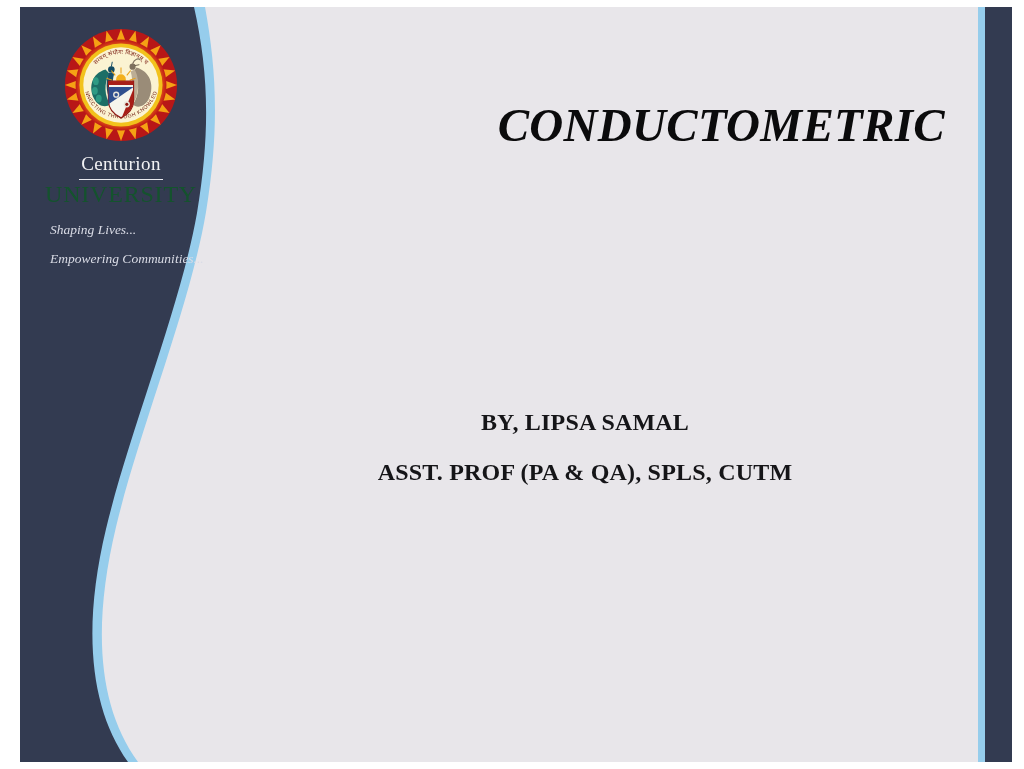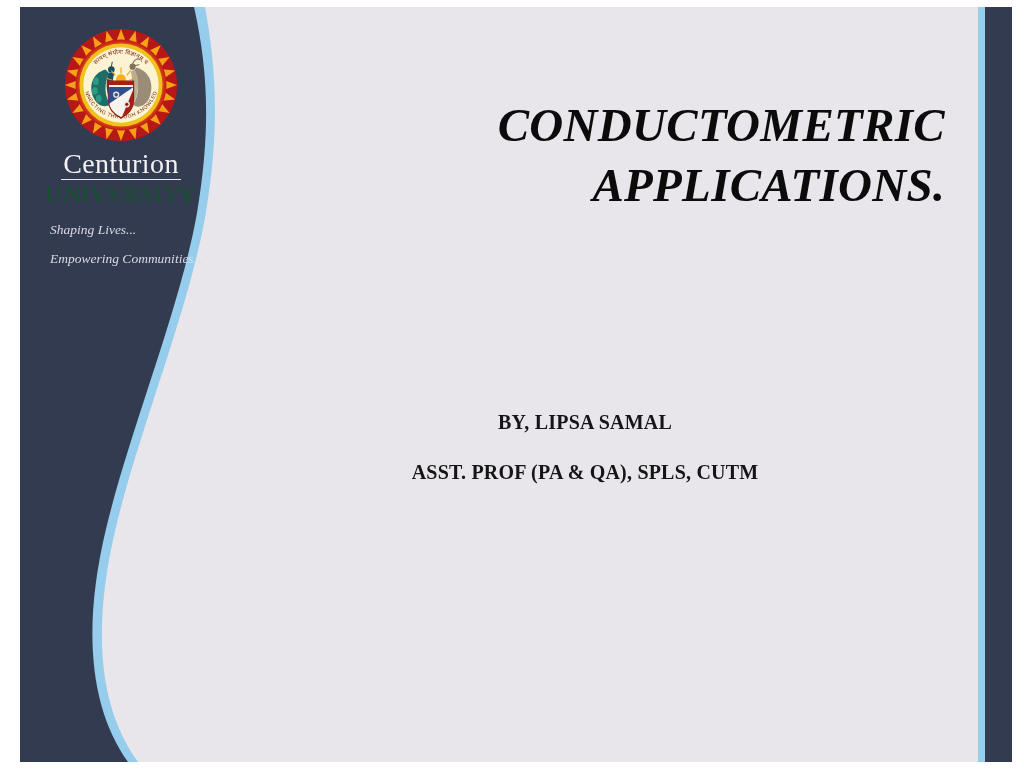--- a/index.html
+++ b/index.html
@@ -71,21 +71,21 @@
   }
   .crest {
     width: 116px;
     height: 116px;
     margin: 0 auto 6px auto;
     display: block;
   }
   .logo-name {
     color: #F2F2F4;
     font-family: "Liberation Serif", serif;
-    font-size: 28px;
+    font-size: 19px;
     line-height: 29px;
     letter-spacing: 0.4px;
     border-bottom: 1.6px solid #E9E9EE;
     display: inline-block;
     padding: 0 2px 1px 2px;
   }
   .logo-university {
     color: #14532d;
     font-family: "Liberation Serif", serif;
     font-size: 24px;
@@ -127,21 +127,21 @@
   .subtitle-block {
     position: absolute;
     left: 205px;
     top: 390px;
     width: 720px;
     text-align: center;
   }
   .subtitle-line {
     font-family: "Liberation Serif", serif;
     font-weight: bold;
-    font-size: 20px;
+    font-size: 24px;
     line-height: 50px;
     color: #151518;
     letter-spacing: 0.2px;
     white-space: nowrap;
   }
 </style>
 </head>
 <body>
 
 <div id="slide-root">
@@ -255,21 +255,20 @@
       </svg>
 
       <div class="logo-name">Centurion</div>
       <div class="logo-university">UNIVERSITY</div>
       <div class="logo-tagline">Shaping Lives...</div>
       <div class="logo-tagline" style="margin-top:12px;">Empowering Communities...</div>
     </div>
 
     <div class="title-block">
       <div class="title-line">CONDUCTOMETRIC</div>
-      <div class="title-line">APPLICATIONS.</div>
     </div>
 
     <div class="subtitle-block">
       <div class="subtitle-line">BY, LIPSA SAMAL</div>
       <div class="subtitle-line">ASST. PROF (PA &amp; QA), SPLS, CUTM</div>
     </div>
 
   </div>
 </div>
 

